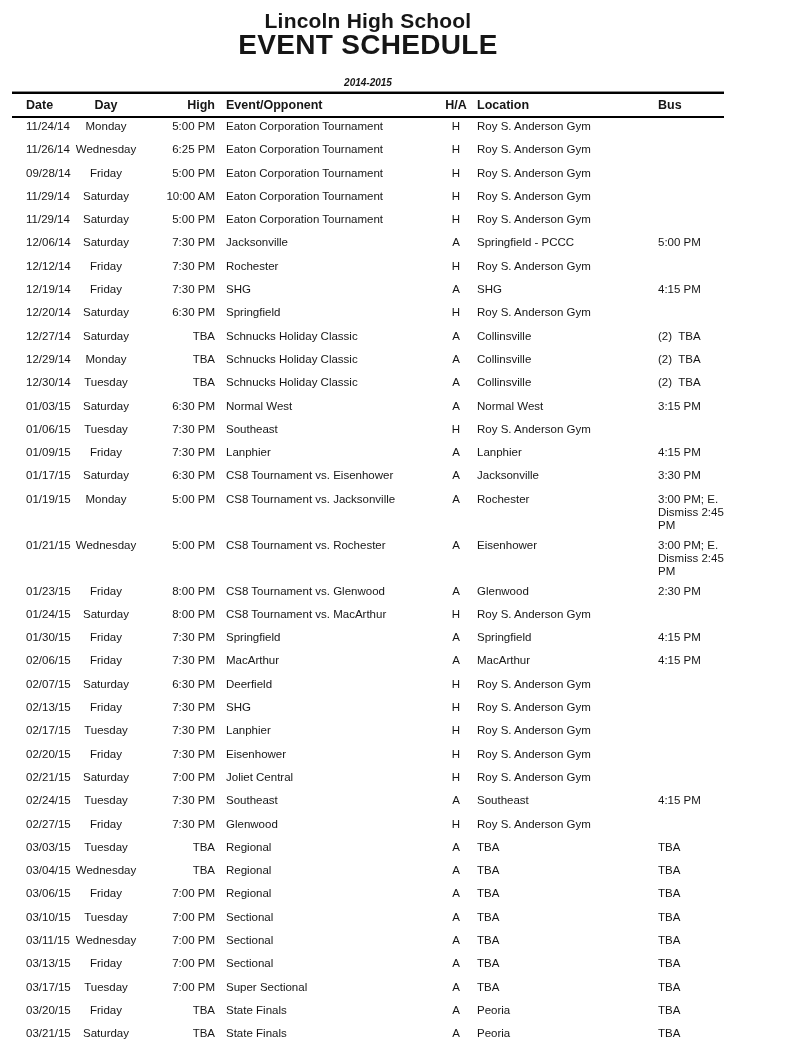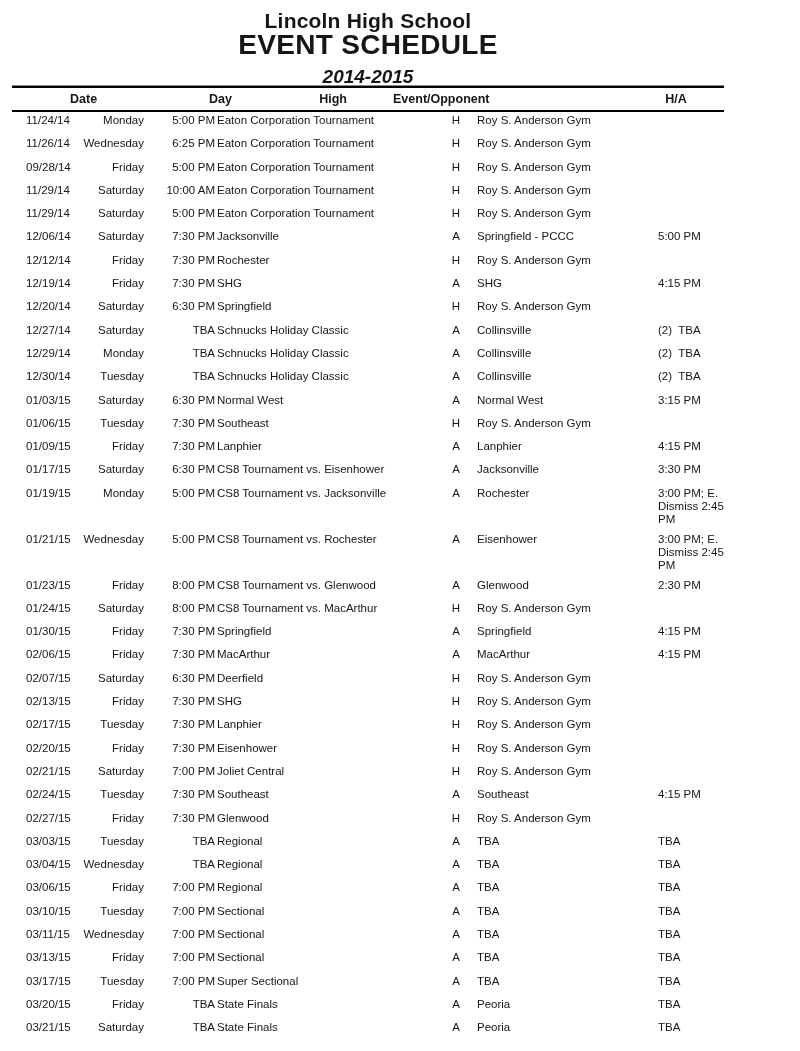--- a/index.html
+++ b/index.html
@@ -23,23 +23,23 @@
     letter-spacing: 0.2px;
   }
   .doc-title {
     text-align: center;
     font-size: 28px;
     font-weight: bold;
     line-height: 26px;
     letter-spacing: 0.3px;
   }
   .season {
-    margin-top: 11px;
+    margin-top: 17px;
     text-align: center;
-    font-size: 19px;
+    font-size: 10px;
     font-weight: bold;
     font-style: italic;
     line-height: 16px;
   }
   .team {
     text-align: center;
     font-size: 21px;
     font-style: italic;
     line-height: 23px;
     letter-spacing: 0.5px;
@@ -66,25 +66,25 @@
     padding-top: 4px;
     padding-bottom: 0;
     font-size: 12.5px;
     font-weight: bold;
   }
   .c {
     font-size: 11.5px;
     line-height: 13.3px;
     flex: 0 0 auto;
   }
-  .thead .c { font-size: 12.5px; line-height: 14px; margin-left: 44px; }
+  .thead .c { font-size: 12.5px; line-height: 14px; }
   .c.date     { width: 42px; text-align: left; }
-  .c.day      { width: 76px; text-align: right; }
+  .c.day      { width: 76px; text-align: center; }
   .c.time     { width: 71px; text-align: right; }
-  .c.event    { width: 225px; padding-left: 2px; }
+  .c.event    { width: 225px; padding-left: 11px; }
   .c.ha       { width: 32px; text-align: center; }
   .c.location { width: 183px; padding-left: 5px; }
   .c.bus      { flex: 1 1 auto; min-width: 0; max-width: 145px; padding-left: 3px; white-space: pre-wrap; }
   .thead .c.date { width: 42px; }
   .thead .c.day  { width: 76px; }
 </style>
 </head>
 <body>
 
 <div class="page">

